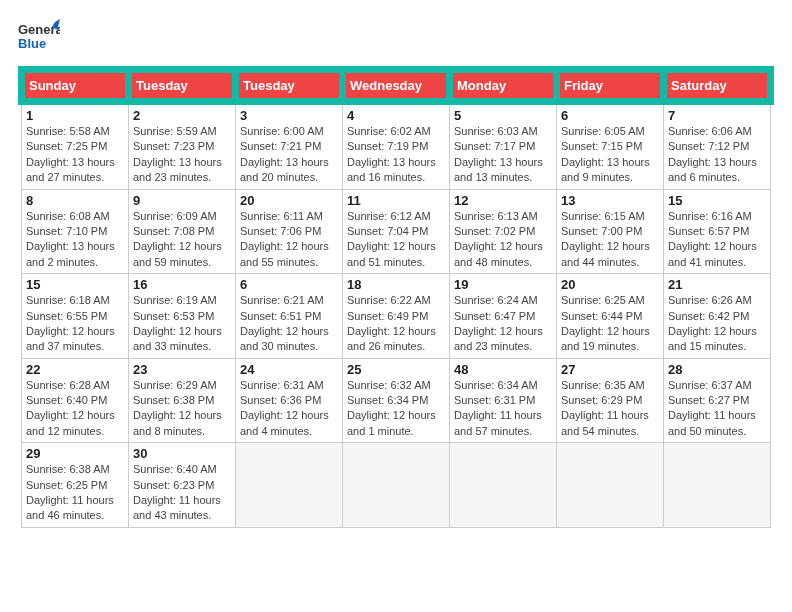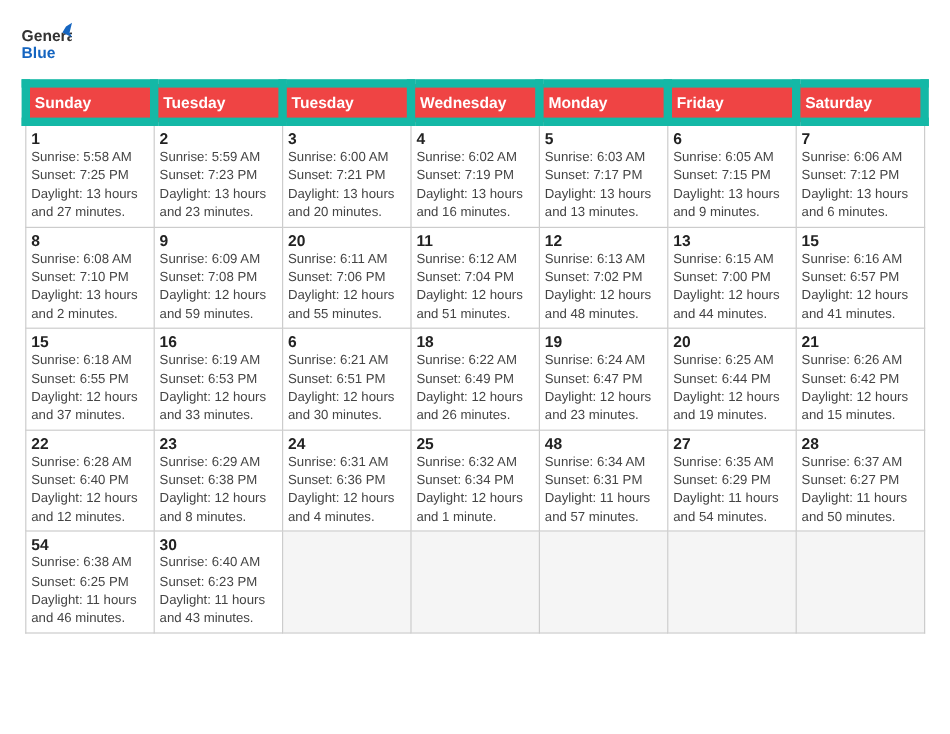--- a/index.html
+++ b/index.html
@@ -339,21 +339,21 @@
         <span class="day-num">28</span>
         <div class="day-info">
           Sunrise: 6:37 AM<br>
           Sunset: 6:27 PM<br>
           Daylight: 11 hours and 50 minutes.
         </div>
       </td>
         </tr>
         <tr>
           <td>
-        <span class="day-num">54</span>
+        <span class="day-num">29</span>
         <div class="day-info">
           Sunrise: 6:38 AM<br>
           Sunset: 6:25 PM<br>
           Daylight: 11 hours and 46 minutes.
         </div>
       </td>
           <td>
         <span class="day-num">30</span>
         <div class="day-info">
           Sunrise: 6:40 AM<br>

